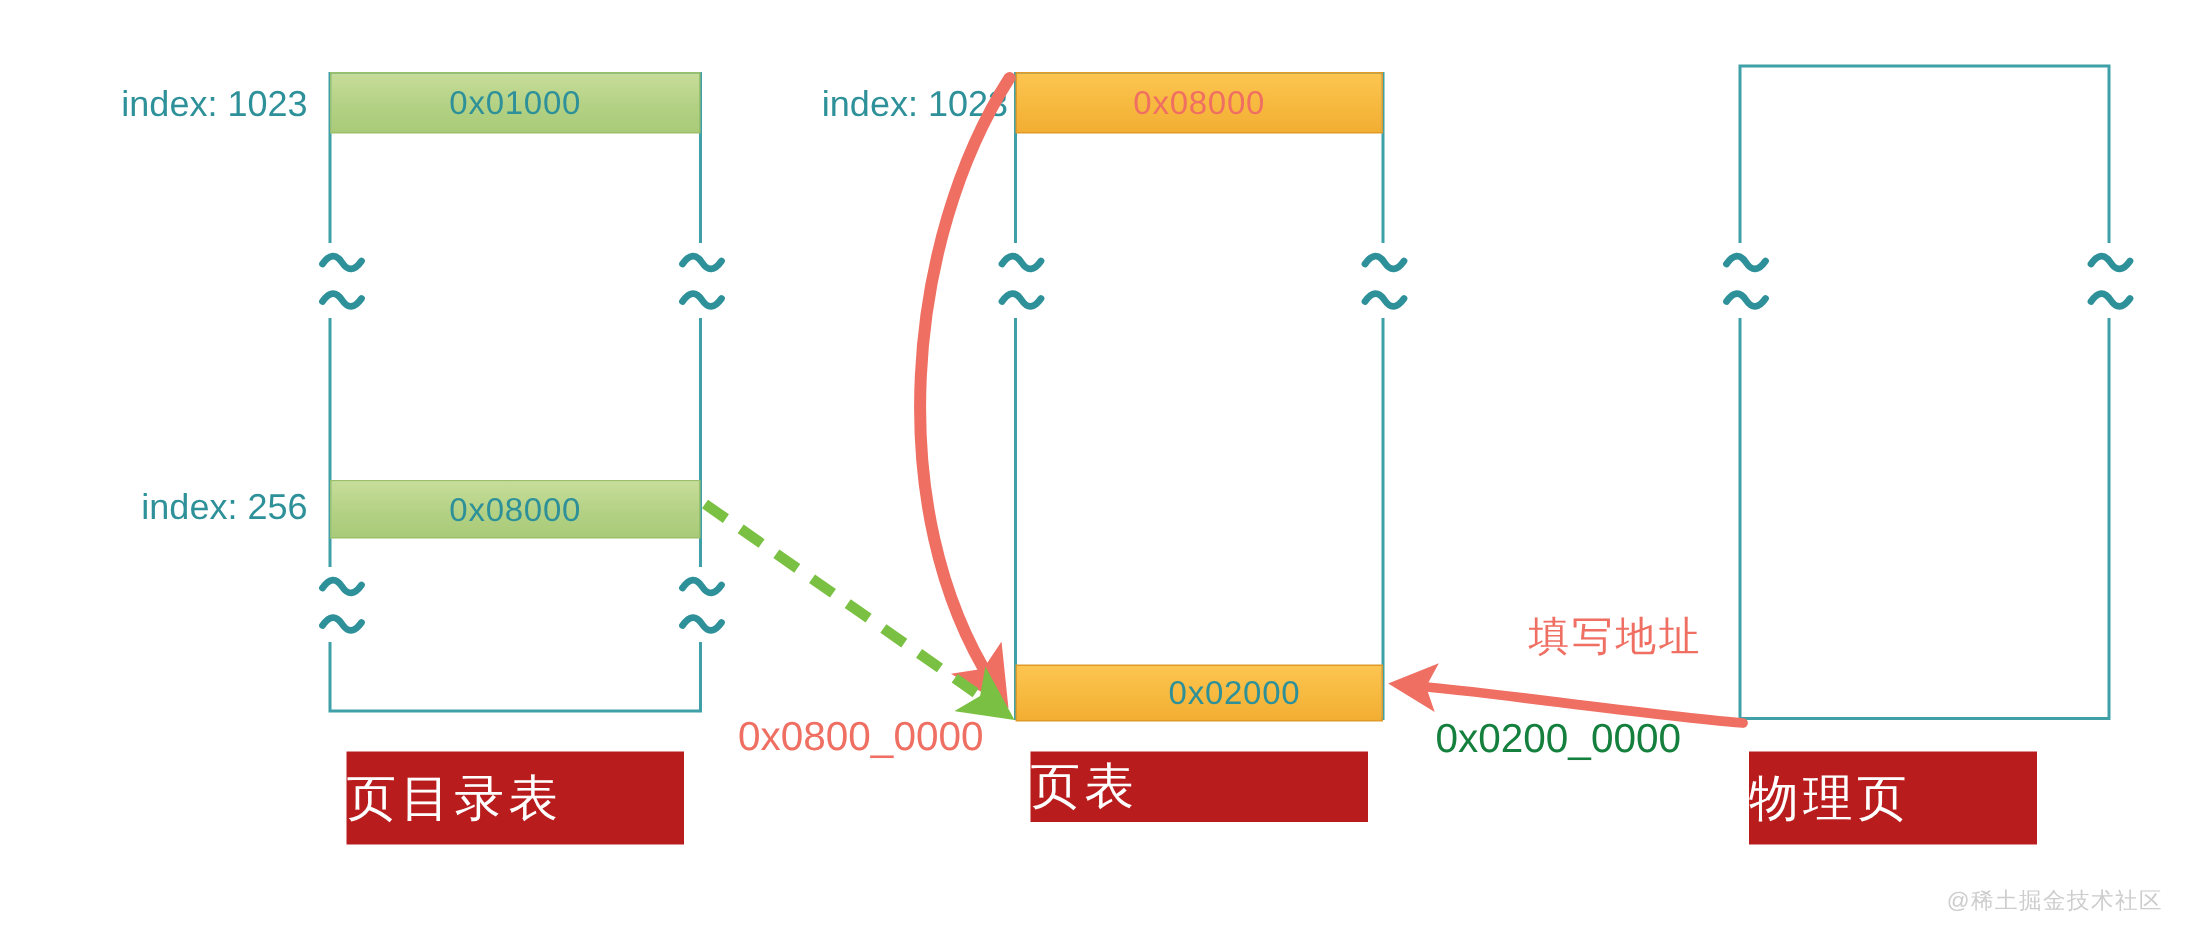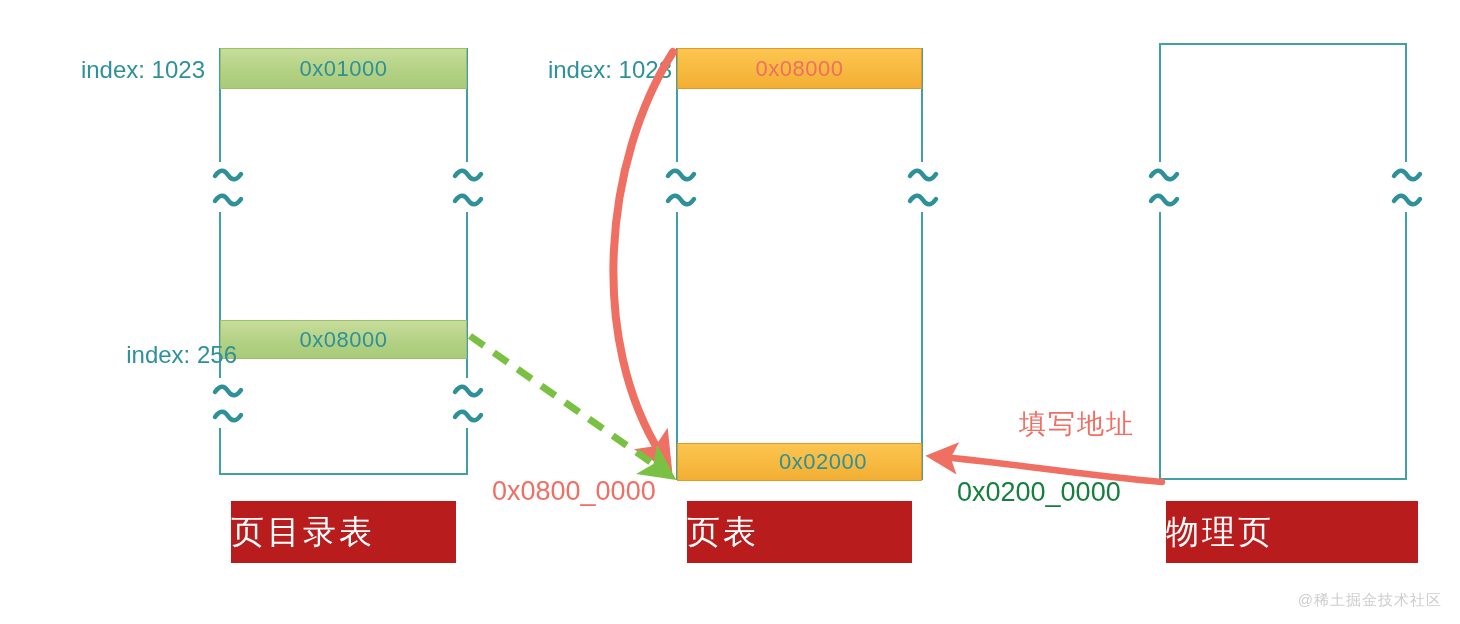--- a/index.html
+++ b/index.html
@@ -110,46 +110,46 @@
   <div class="cell cell-green" style="left:220px; top:48px; width:247px; height:41px;">
     <span>0x01000</span>
   </div>
 
   <div class="cell cell-green" style="left:220px; top:320px; width:247px; height:39px;">
     <span>0x08000</span>
   </div>
 
   <div class="idx-label idx-right" style="left:0px; top:58px; width:205px;">index: 1023</div>
 
-  <div class="idx-label idx-right" style="left:0px; top:343px; width:205px;padding-left:32px;">index: 256</div>
+  <div class="idx-label idx-right" style="left:0px; top:327px; width:205px;">index: 256</div>
 
 
   <div class="plate" style="left:231px; top:501px; width:225px; height:62px;">
     <span>页目录表</span>
   </div>
 
   <div class="col-box" style="left:676px; top:48px; width:247px; height:432px;"></div>
 
   <div class="cell cell-orange" style="left:677px; top:48px; width:245px; height:41px;">
     <span class="txt-salmon">0x08000</span>
   </div>
 
   <div class="cell cell-orange" style="left:677px; top:443px; width:245px; height:38px;">
     <span class="txt-teal">0x02000</span>
   </div>
 
   <div class="idx-label idx-right" style="left:440px; top:58px; width:232px;">index: 1023</div>
 
-  <div class="plate" style="left:687px; top:501px; width:225px; height:62px;">
+  <div class="plate" style="left:687px; top:501px; width:225px; height:47px;">
     <span>页表</span>
   </div>
 
   <div class="col-box" style="left:1159px; top:43px; width:248px; height:437px;"></div>
 
-  <div class="plate" style="left:1166px; top:501px; width:252px; height:62px;">
+  <div class="plate" style="left:1166px; top:501px; width:192px; height:62px;">
     <span>物理页</span>
   </div>
 
   <div class="annot annot-salmon" style="left:492px; top:478px;">0x0800_0000</div>
 
   <div class="annot annot-salmon annot-cn" style="left:995px; top:411px;margin-left:24px;">填写地址</div>
 
   <div class="annot annot-teal" style="left:957px; top:479px;">0x0200_0000</div>
 
   <svg class="layer" viewBox="0 0 1460 624" xmlns="http://www.w3.org/2000/svg">

